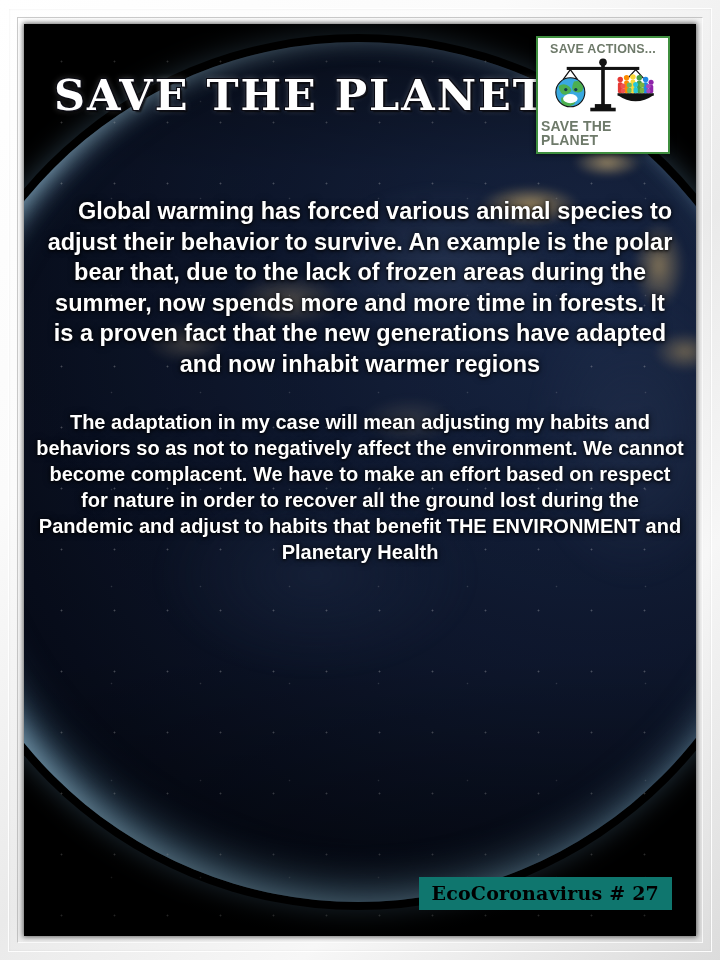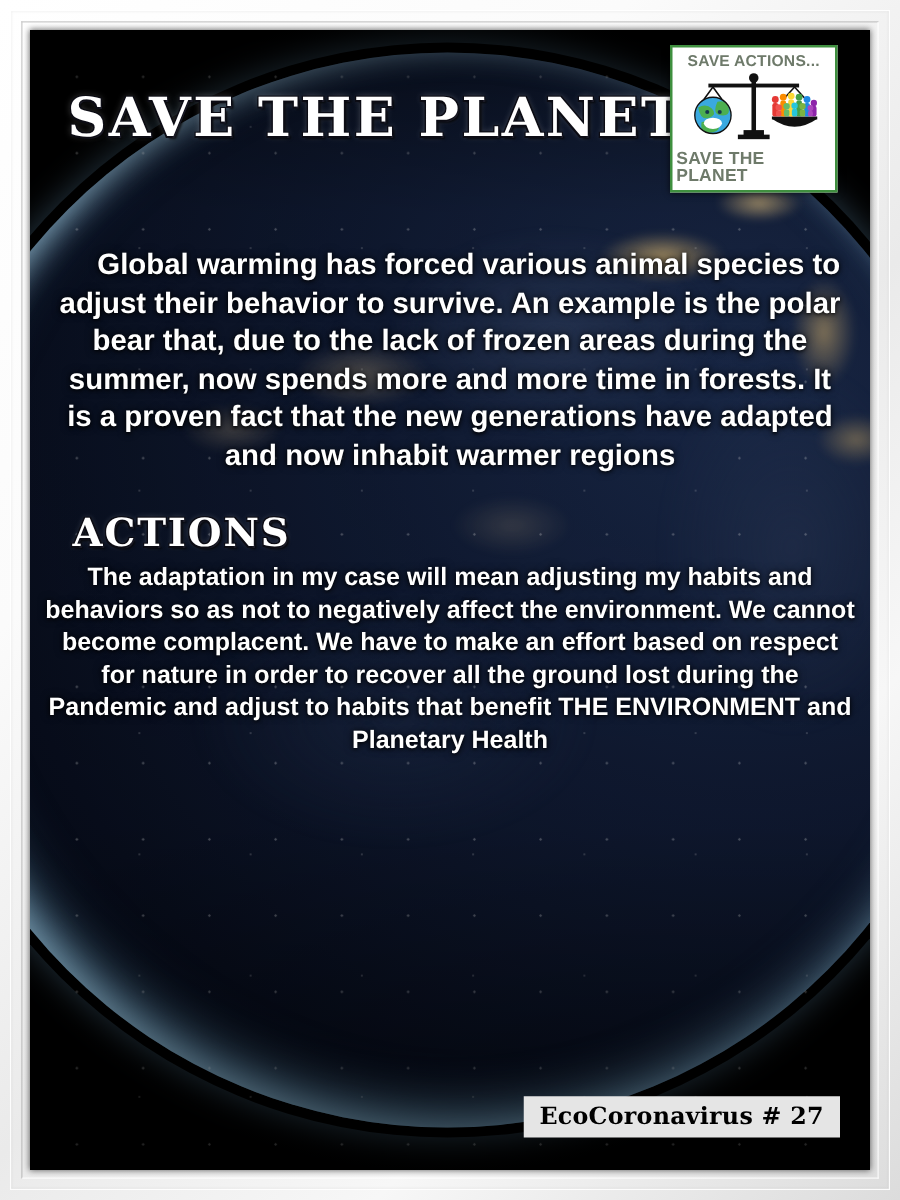--- a/index.html
+++ b/index.html
@@ -253,21 +253,21 @@
   }
 
   .facts-block { margin-top: 32px; }
   .actions-block { margin-top: 30px; }
 
   
   #footer-badge {
     position: absolute;
     right: 24px;
     bottom: 26px;
-    background: #e5e5e5;
+    background: #0f766e;
     color: #000000;
     font-family: "DejaVu Serif", "Liberation Serif", serif;
     font-size: 19px;
     font-weight: 700;
     padding: 5px 13px 6px 13px;
     letter-spacing: 0.2px;
     white-space: nowrap;
   }
 </style>
 </head>
@@ -355,21 +355,20 @@
 
           <div class="logo-bottom-text">SAVE THE PLANET</div>
         </div>
       </div>
 
       <div class="facts-block">
         <p class="body-text" id="facts-text">Global warming has forced various animal species to adjust their behavior to survive. An example is the polar bear that, due to the lack of frozen areas during the summer, now spends more and more time in forests. It is a proven fact that the new generations have adapted and now inhabit warmer regions</p>
       </div>
 
       <div class="actions-block">
-        <h2 class="section-heading">ACTIONS</h2>
         <p class="body-text" id="actions-text">The adaptation in my case will mean adjusting my habits and behaviors so as not to negatively affect the environment. We cannot become complacent. We have to make an effort based on respect for nature in order to recover all the ground lost during the Pandemic and adjust to habits that benefit THE ENVIRONMENT and Planetary Health</p>
       </div>
 
       <div id="footer-badge">EcoCoronavirus # 27</div>
 
     </div>
   </div>
 </div>
 
 </body></html>

